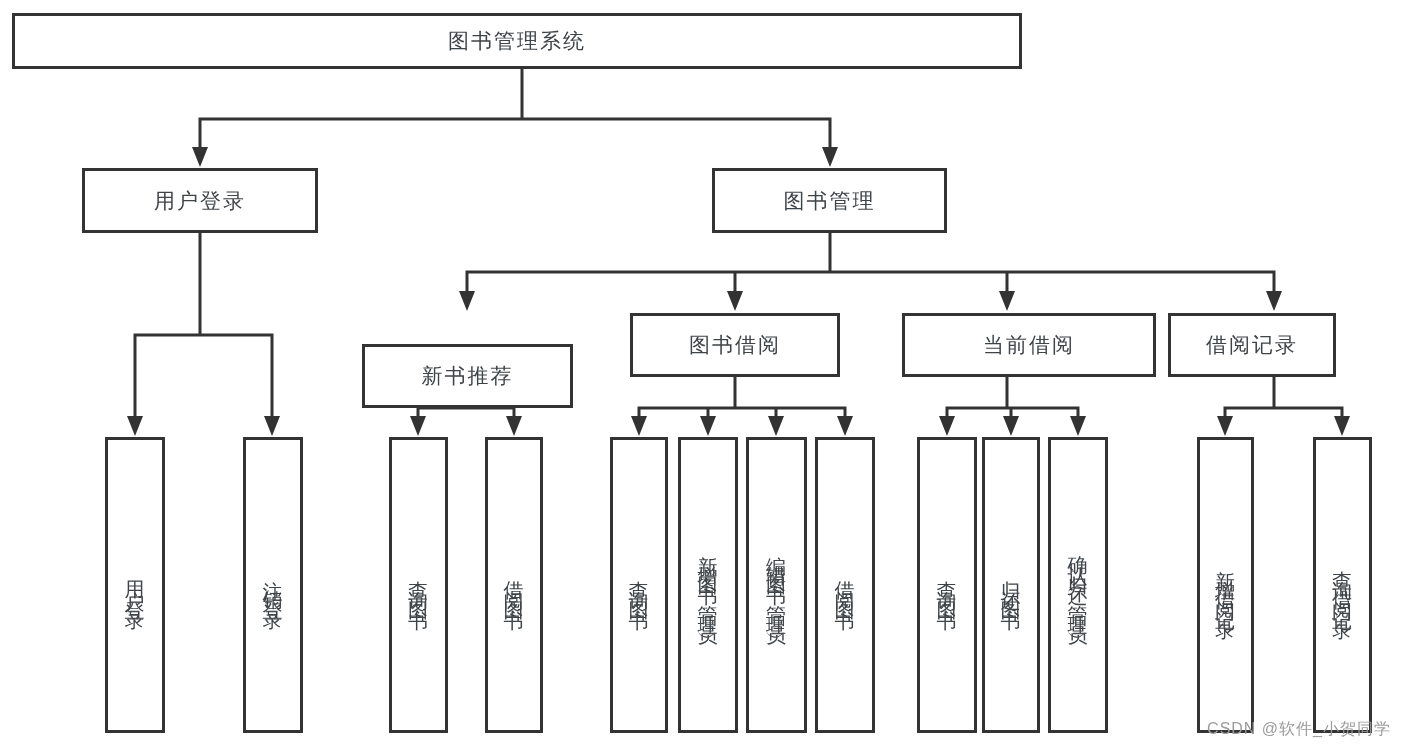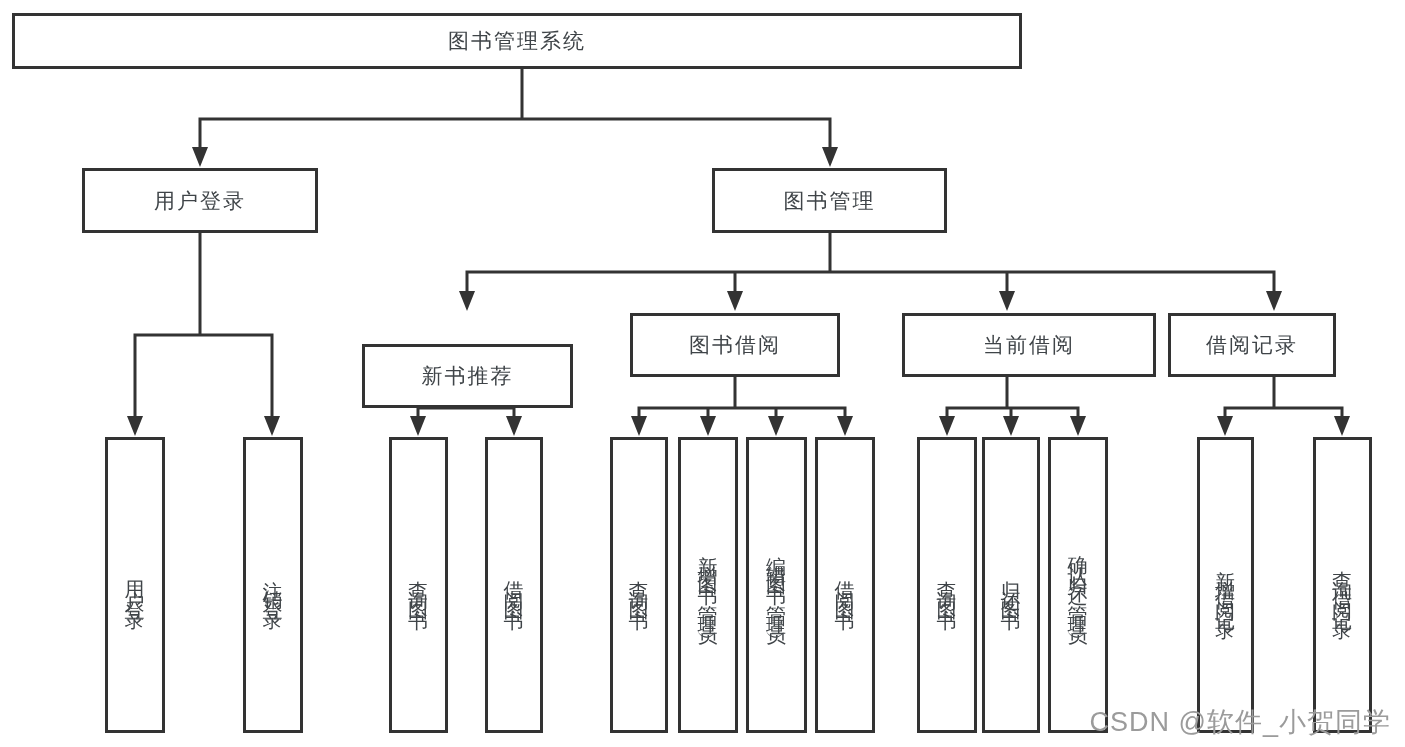--- a/index.html
+++ b/index.html
@@ -39,21 +39,21 @@
     font-size:20px;
     letter-spacing:10px;
     line-height:1;
     white-space:nowrap;
   }
   .watermark{
     position:absolute;
     right:14px;
     bottom:7px;
     z-index:3;
-    font-size:27px;
+    font-size:16px;
     color:#9b9b9b;
     letter-spacing:1px;
     white-space:nowrap;
   }
 </style>
 </head>
 <body>
 
 <div class="stage">
 

